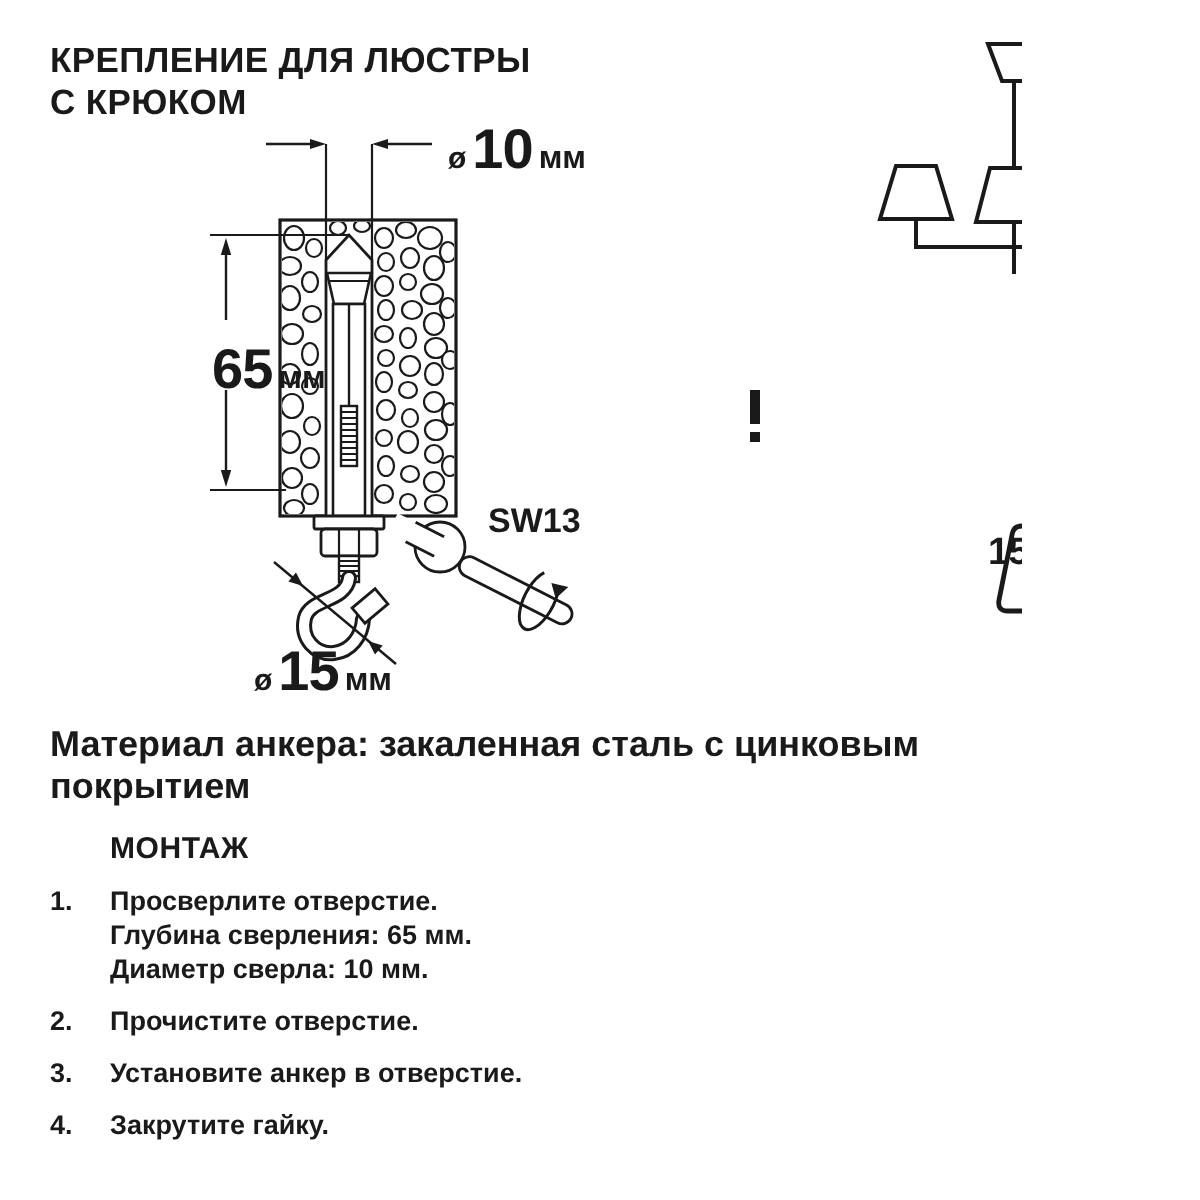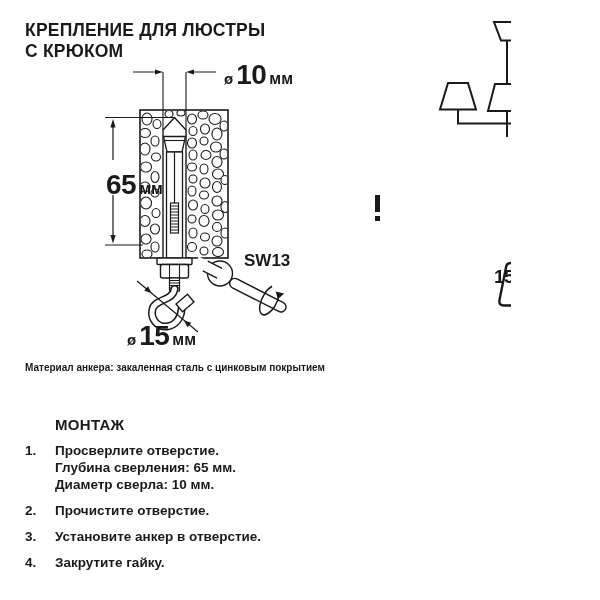--- a/index.html
+++ b/index.html
@@ -14,21 +14,21 @@
   .wrench-label{left:244px;top:251px;font-size:17px;font-weight:700;}
   .warn-icon{left:375px;top:195px;width:6px;height:28px;}
   .warn-bar{position:absolute;left:0;top:0;width:5px;height:17px;background:#1a1a1a;}
   .warn-dot{position:absolute;left:0;top:21px;width:5px;height:5px;background:#1a1a1a;}
   .warn-text{left:390px;top:194px;width:210px;font-size:13px;line-height:16.5px;font-weight:600;}
   .weight-text{left:494px;top:266px;width:76px;text-align:right;}
   .weight-row{display:inline-flex;align-items:baseline;gap:3px;}
   .weight-value{font-size:19px;font-weight:800;letter-spacing:-.5px;}
   .weight-unit{font-size:11px;font-weight:700;padding-left:44px;}
   .weight-base{font-size:12.5px;font-weight:700;margin-top:-2px;}
-  .material-note{left:25px;top:362px;font-size:10px;font-weight:600;}
+  .material-note{left:25px;top:362px;font-size:18px;font-weight:600;}
   .montage-heading{left:55px;top:416px;font-size:15px;font-weight:700;letter-spacing:.3px;}
   .steps{left:25px;top:442px;width:430px;font-size:13.5px;line-height:17px;font-weight:600;}
   .step{display:flex;margin-bottom:9px;}
   .step-num{width:30px;flex:none;}
 </style>
 </head>
 <body>
 
 <div class="page">
 

